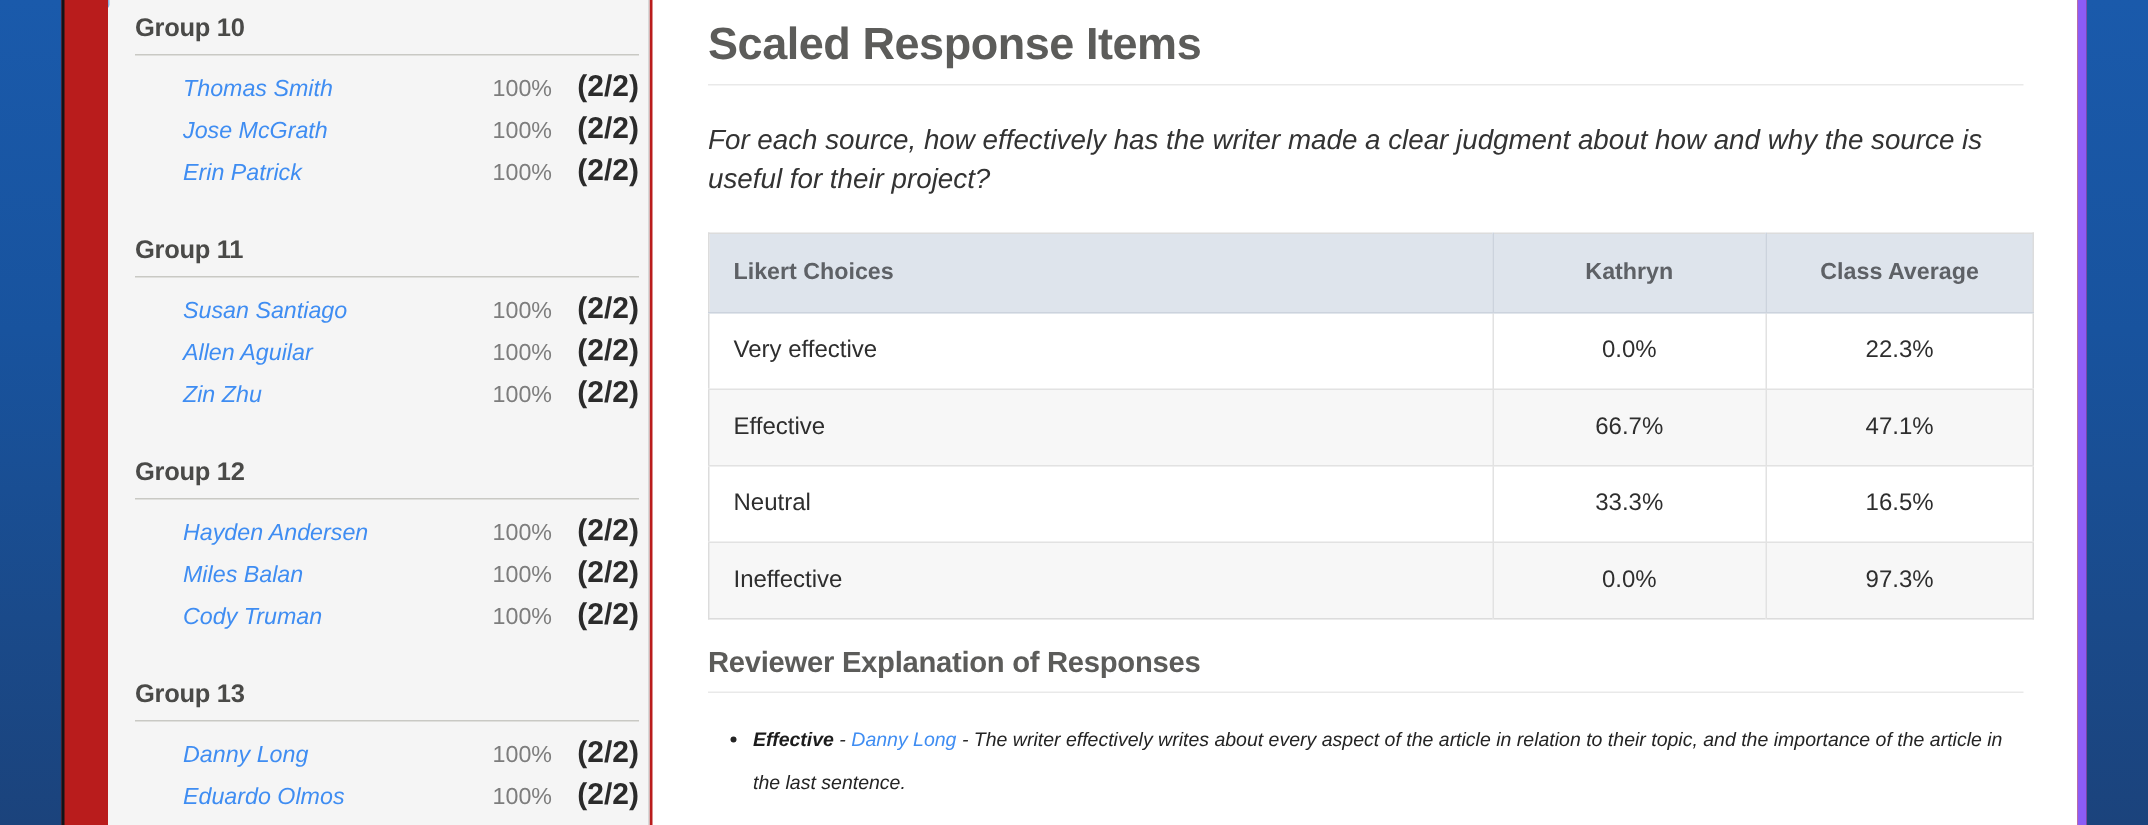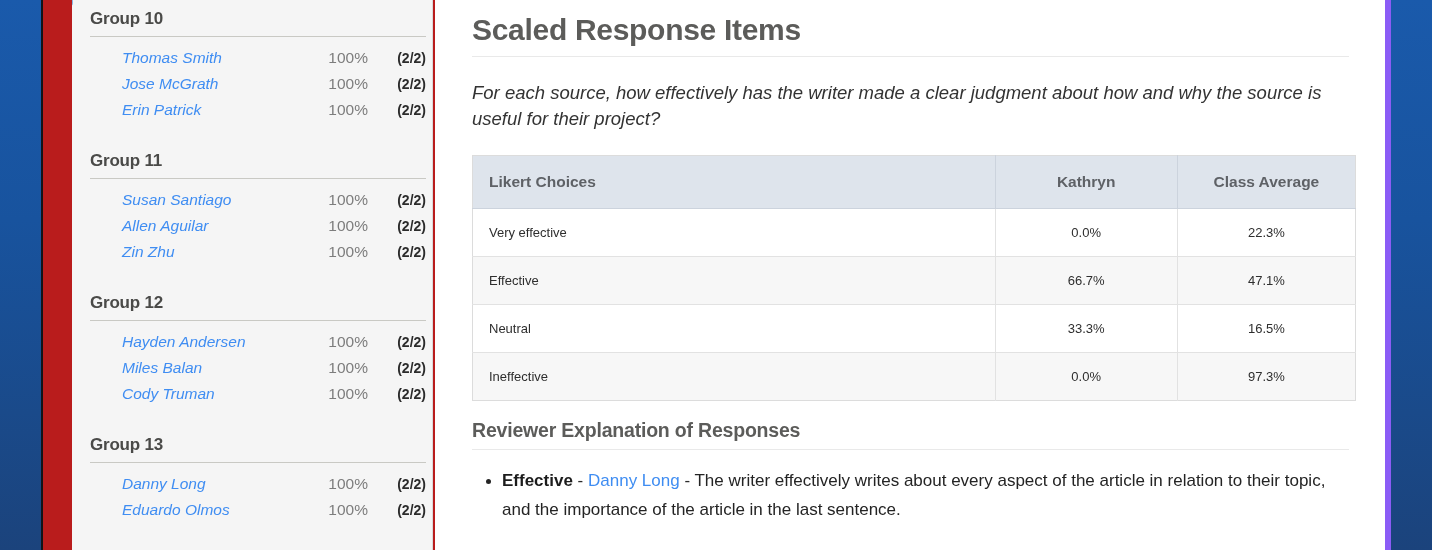--- a/index.html
+++ b/index.html
@@ -83,21 +83,21 @@
     text-align: right;
     width: 54px;
     font-size: 15.5px;
   }
   .student-frac {
     color: #2b2b2b;
     font-weight: bold;
     flex: 0 0 auto;
     text-align: right;
     width: 58px;
-    font-size: 14px;
+    font-size: 20px;
   }
   .group-gap { height: 22px; }
 
   
   #main {
     position: absolute;
     left: 392px;          
     top: 0;
     right: 0;
     height: 550px;
@@ -137,21 +137,21 @@
     font-size: 15.5px;
     font-weight: bold;
     text-align: center;
     padding: 17px 10px;
     border-right: 1px solid #ccd3dd;
     border-bottom: 1px solid #ccd3dd;
   }
   .likert-table th:first-child { text-align: left; padding-left: 16px; }
   .likert-table th:last-child { border-right: none; margin-top: 24px; }
   .likert-table td {
-    font-size: 13px;
+    font-size: 16px;
     color: #2e2e2e;
     text-align: center;
     padding: 16px 10px;
     border-right: 1px solid #e2e2e2;
     border-bottom: 1px solid #e2e2e2;
     background: #ffffff;
     margin-left: 24px;
   }
   .likert-table td:first-child { text-align: left; padding-left: 16px; }
   .likert-table td:last-child { border-right: none; }
@@ -166,24 +166,25 @@
     font-size: 19.5px;
     font-weight: bold;
     color: #5c5c5a;
     margin: 18px 0 16px 0;
     padding: 0 0 7px 0;
     letter-spacing: -0.2px;
     border-bottom: 1px solid #e9e9e9;
   }
   .explanation-list { margin: 16px 0 0 0; padding-left: 30px; }
   .explanation-item {
-    font-size: 17px;
+    font-size: 13px;
     line-height: 29px;
     color: #242424;
     max-width: 884px;
+    font-style: italic;
   }
   .explanation-item::marker { font-size: 15px; }
   .exp-label { font-weight: bold; color: #1c1c1c; }
   .exp-link { color: #3f8df2; cursor: pointer; }
   .exp-dash { color: #2b2b2b; }
 </style>
 </head>
 <body>
 
 <div id="window">

